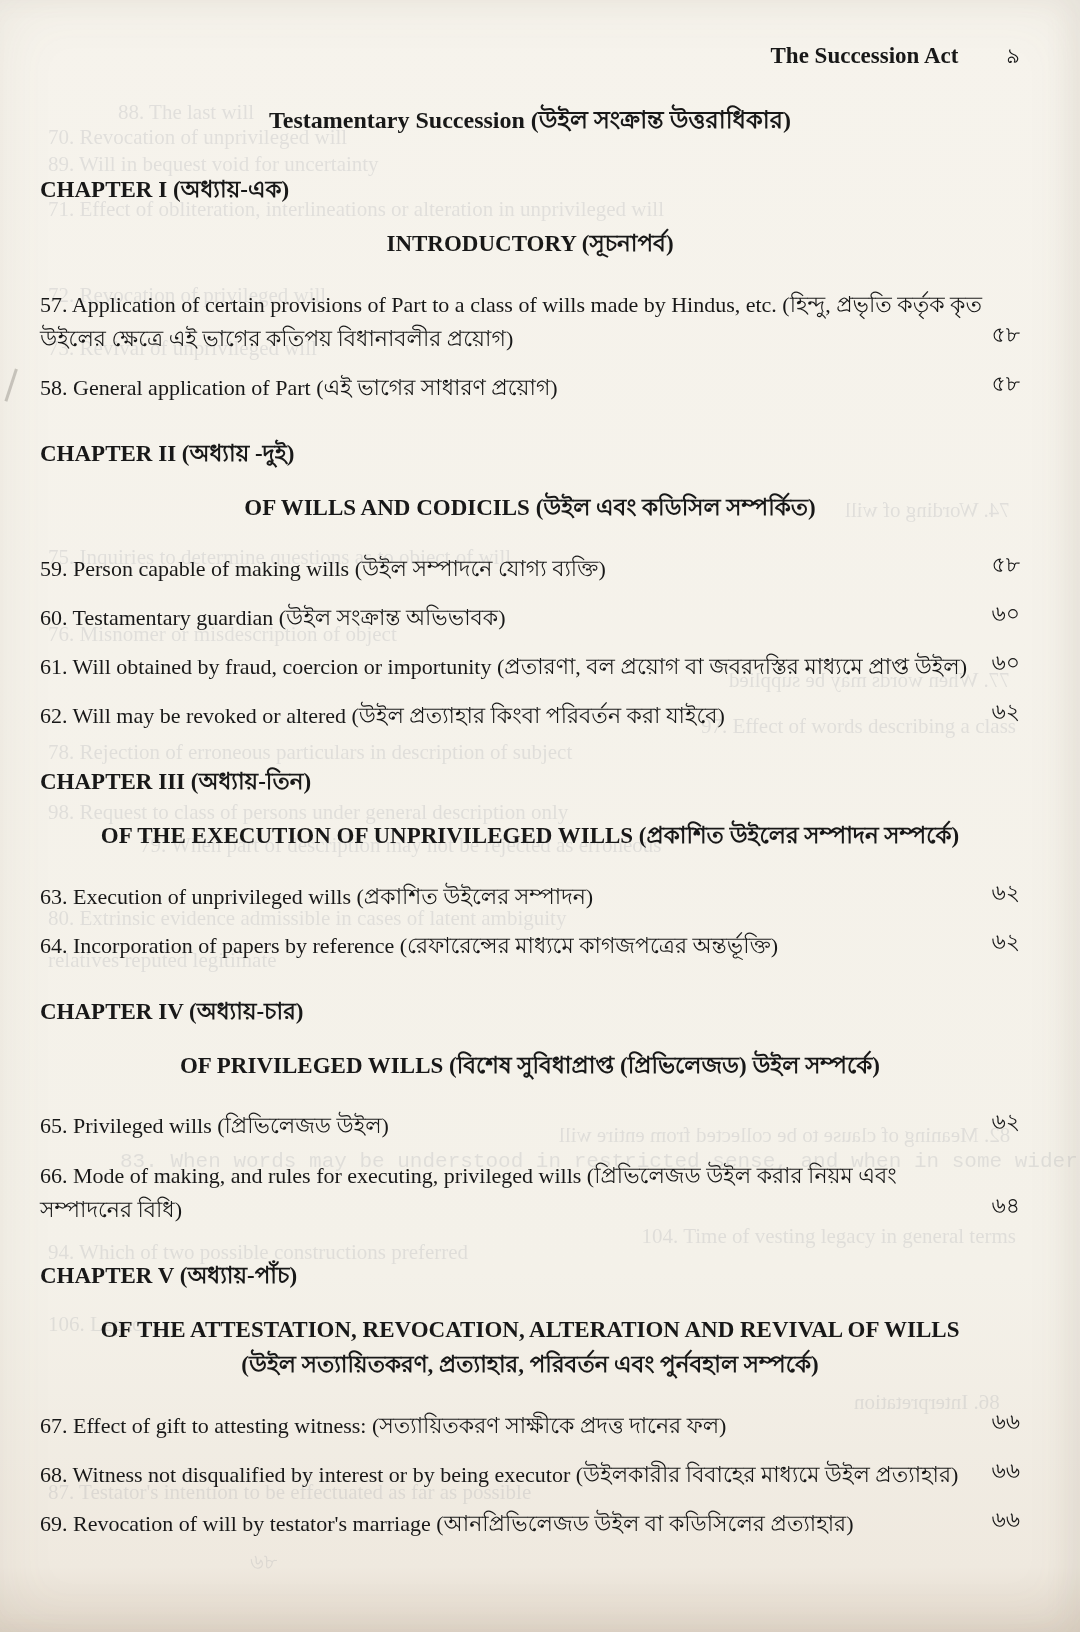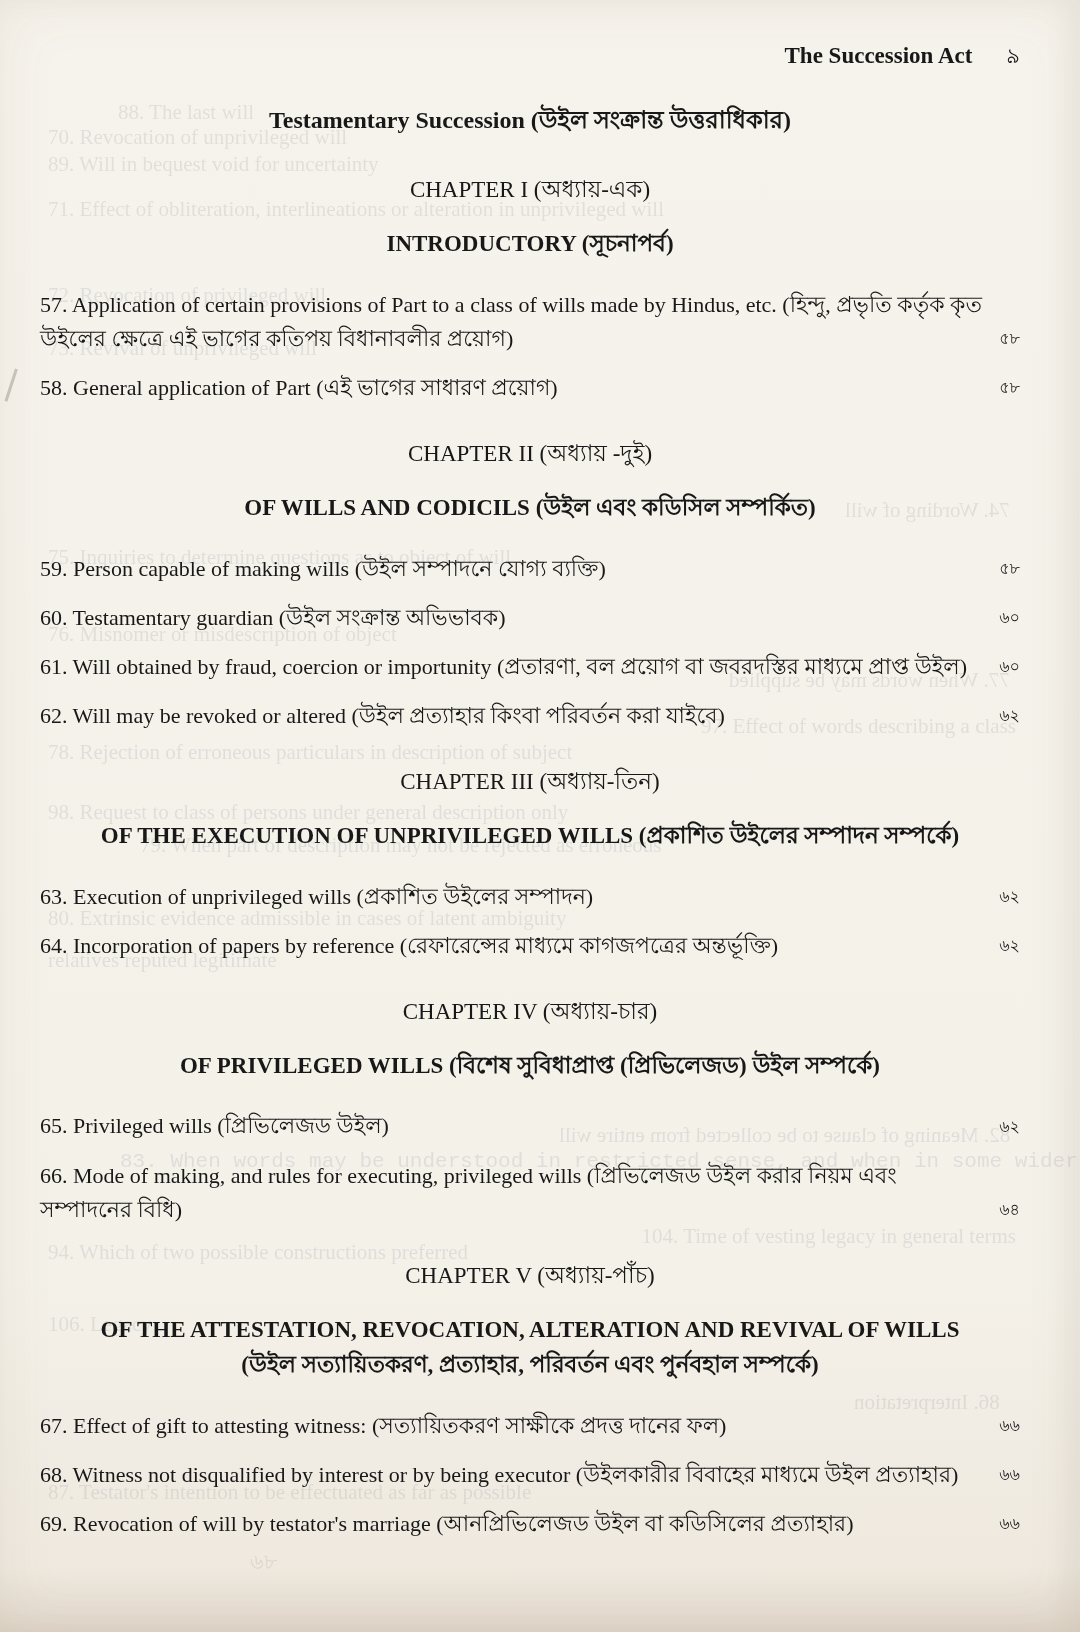--- a/index.html
+++ b/index.html
@@ -7,33 +7,33 @@
     position:relative;
     width:1080px;height:1632px;
     background:linear-gradient(180deg,#f6f3ec 0%,#f4f1e9 78%,#efe9df 96%,#e2d8cb 100%);
     box-shadow:inset 0 0 60px rgba(120,100,80,.08), inset -14px 0 24px rgba(120,100,80,.06);
     overflow:hidden;
     font-family:"Liberation Serif","DejaVu Serif",serif;
     color:#181818;
   }
   .content{position:relative;z-index:2;padding:40px 60px 0 40px;}
   
-  .header{display:flex;justify-content:flex-end;align-items:baseline;gap:34px;margin-bottom:26px;}
+  .header{display:flex;justify-content:flex-end;align-items:baseline;gap:48px;margin-bottom:26px;}
   .book-title{font-weight:bold;font-size:23px;}
   .page-number-top{font-size:21px;}
   
   .doc-title{font-weight:bold;font-size:24px;text-align:center;margin:6px 0 26px 0;}
   
-  .chapter-title{font-weight:normal;font-size:23px;text-align:center;margin:30px 0 16px 0;}
+  .chapter-title{font-weight:bold;font-size:23px;margin:30px 0 16px 0;}
   .section-heading{font-weight:bold;font-size:23px;text-align:center;line-height:1.55;margin:0 auto 26px auto;max-width:900px;}
   
   .entries{margin:0;}
   .entry{position:relative;padding-right:34px;margin:0 0 15px 0;font-size:22px;line-height:1.55;}
   .entry-text{display:inline;}
-  .entry-page{position:absolute;right:0;bottom:4px;font-size:16px;}
+  .entry-page{position:absolute;right:0;bottom:4px;font-size:22px;}
   
   .bleed-layer{position:absolute;inset:0;z-index:1;pointer-events:none;}
   .bleed{position:absolute;font-size:21px;color:#7c828f;opacity:.17;filter:blur(.6px);white-space:nowrap;font-family:"Liberation Serif","DejaVu Serif",serif;}
   .bleed.mir{transform:scaleX(-1);}
   .corner-mark{position:absolute;left:-4px;top:366px;width:14px;height:34px;border-right:3px solid #9a958d;transform:rotate(18deg);opacity:.5;z-index:1;}
 </style>
 </head>
 <body>
 
 <div class="page">

